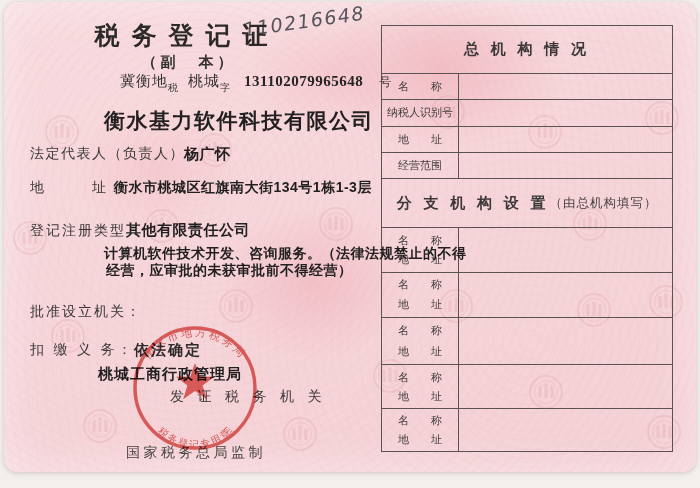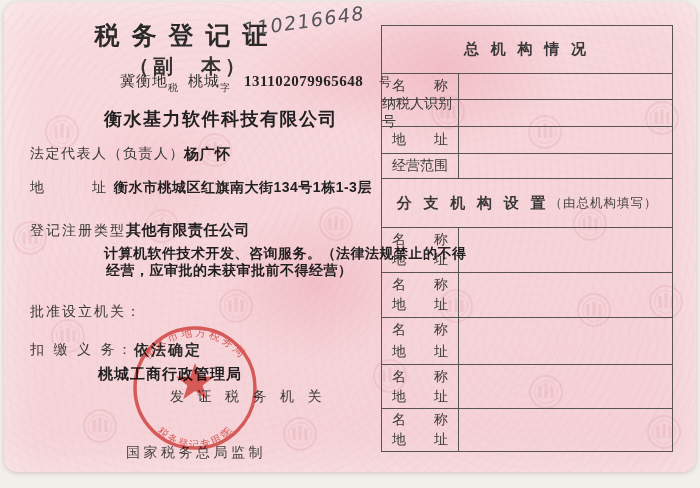--- a/index.html
+++ b/index.html
@@ -27,32 +27,32 @@
 
   
   .rtable { position:absolute; left:381px; top:25px; width:292px; height:427px;
             border:1px solid #5a5354; z-index:1; display:flex; flex-direction:column; }
   .trow { display:flex; border-top:1px solid #5a5354; }
   .trow:first-child { border-top:none; }
   .thead { flex-direction:row; align-items:center; justify-content:center; }
   .ttitle { font-size:15px; font-weight:600; letter-spacing:4px; color:#3a3838; }
   .tsub   { font-size:12.5px; letter-spacing:1px; color:#433f3f; }
   .tlabel { width:77px; border-right:1px solid #5a5354; display:flex;
-            align-items:center; justify-content:center; font-size:14px; color:#3e3b3b; }
+            align-items:center; justify-content:center; font-size:11px; color:#3e3b3b; }
   .tgroup .tlabel { flex-direction:column; justify-content:space-evenly; }
   .tvalue { flex:1; }
 
   
   .hand { position:absolute; left:243px; top:10px; z-index:2; white-space:nowrap;
           font-family:"DejaVu Sans",sans-serif; font-style:italic; font-size:19px;
           letter-spacing:1.5px; color:#56535b; transform:rotate(-8deg); }
   .title { position:absolute; left:0; top:19px; width:362px; text-align:center; z-index:2;
            font-size:25px; font-weight:700; letter-spacing:12px; padding-left:12px; color:#2c2a29; }
   .subtitle { position:absolute; left:0; top:53px; width:362px; text-align:center; z-index:2;
-           font-size:20px; font-weight:600; letter-spacing:4px; padding-left:16px; color:#343231; }
+           font-size:15px; font-weight:600; letter-spacing:4px; padding-left:16px; color:#343231; }
   .serial { position:absolute; left:120px; top:72px; z-index:2; white-space:nowrap; color:#343231; }
   .s-main { font-size:15px; letter-spacing:1px; }
   .s-small { font-size:10px; position:relative; top:5px; }
   .s-gap { margin-left:10px; }
   .s-num { font-size:15px; font-weight:700; margin-left:14px; letter-spacing:.5px; color:#262424; }
   .s-suffix { font-size:12px; margin-left:16px; }
 
   .lab { position:absolute; z-index:2; white-space:nowrap; font-size:14px;
          letter-spacing:1.5px; color:#3c3939; }
   .val { position:absolute; z-index:2; white-space:nowrap; font-size:14px; font-weight:700;
@@ -112,21 +112,21 @@
 
   <div class="hand">110216648</div>
 
   <div class="title">税务登记证</div>
   <div class="subtitle">（副　本）</div>
 
   <div class="serial">
     <span class="s-main">冀衡地</span><span class="s-small">税</span><span class="s-main s-gap">桃城</span><span class="s-small">字</span><span class="s-num">131102079965648</span><span class="s-suffix">号</span>
   </div>
 
-  <div class="val" style="left:104px; top:107px; font-size:18px; letter-spacing:1.5px;">衡水基力软件科技有限公司</div>
+  <div class="val" style="left:104px; top:107px; font-size:21px; letter-spacing:1.5px;">衡水基力软件科技有限公司</div>
 
   <div class="lab" style="left:30px; top:145px;">法定代表人（负责人）：</div>
   <div class="val" style="left:184px; top:145px; font-size:15px;">杨广怀</div>
 
   <div class="lab" style="left:30px; top:179px;">地　　　址：</div>
   <div class="val" style="left:114px; top:179px;">衡水市桃城区红旗南大街134号1栋1-3层</div>
 
   <div class="regline">
     <span class="lab-inline">登记注册类型</span><span class="val-inline">其他有限责任公司</span>
   </div>

